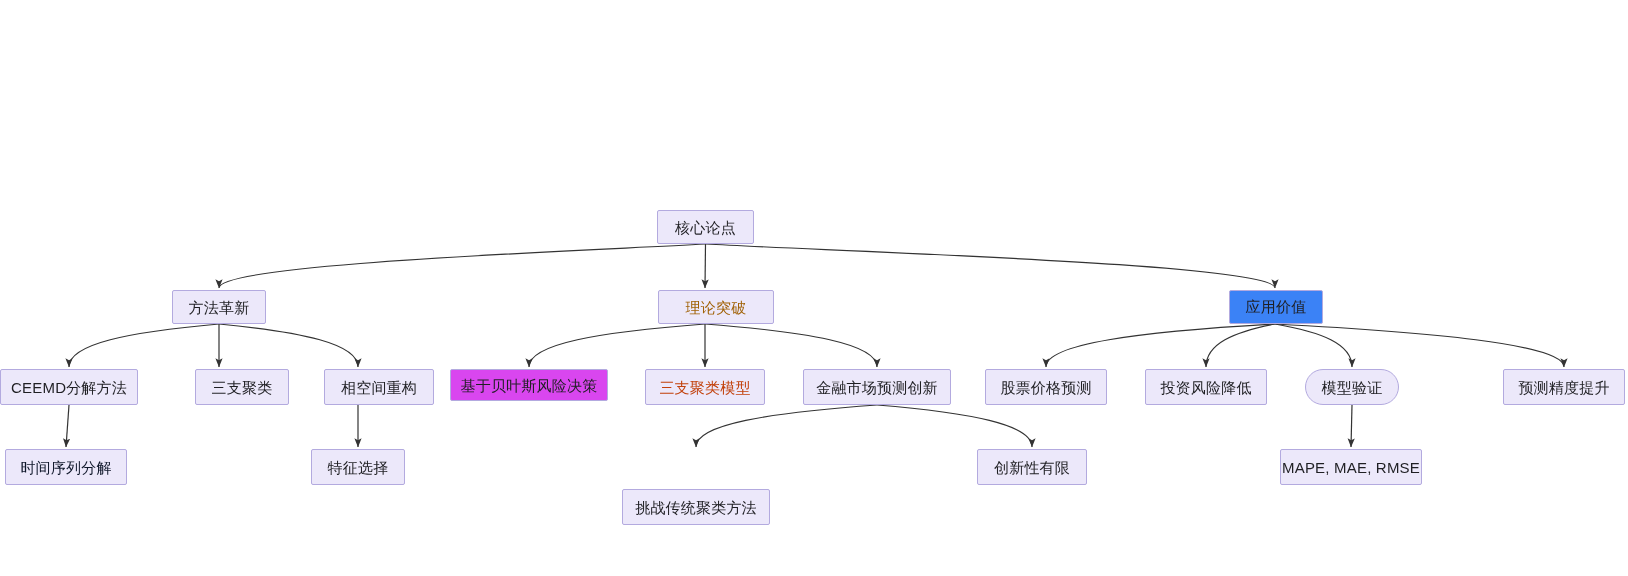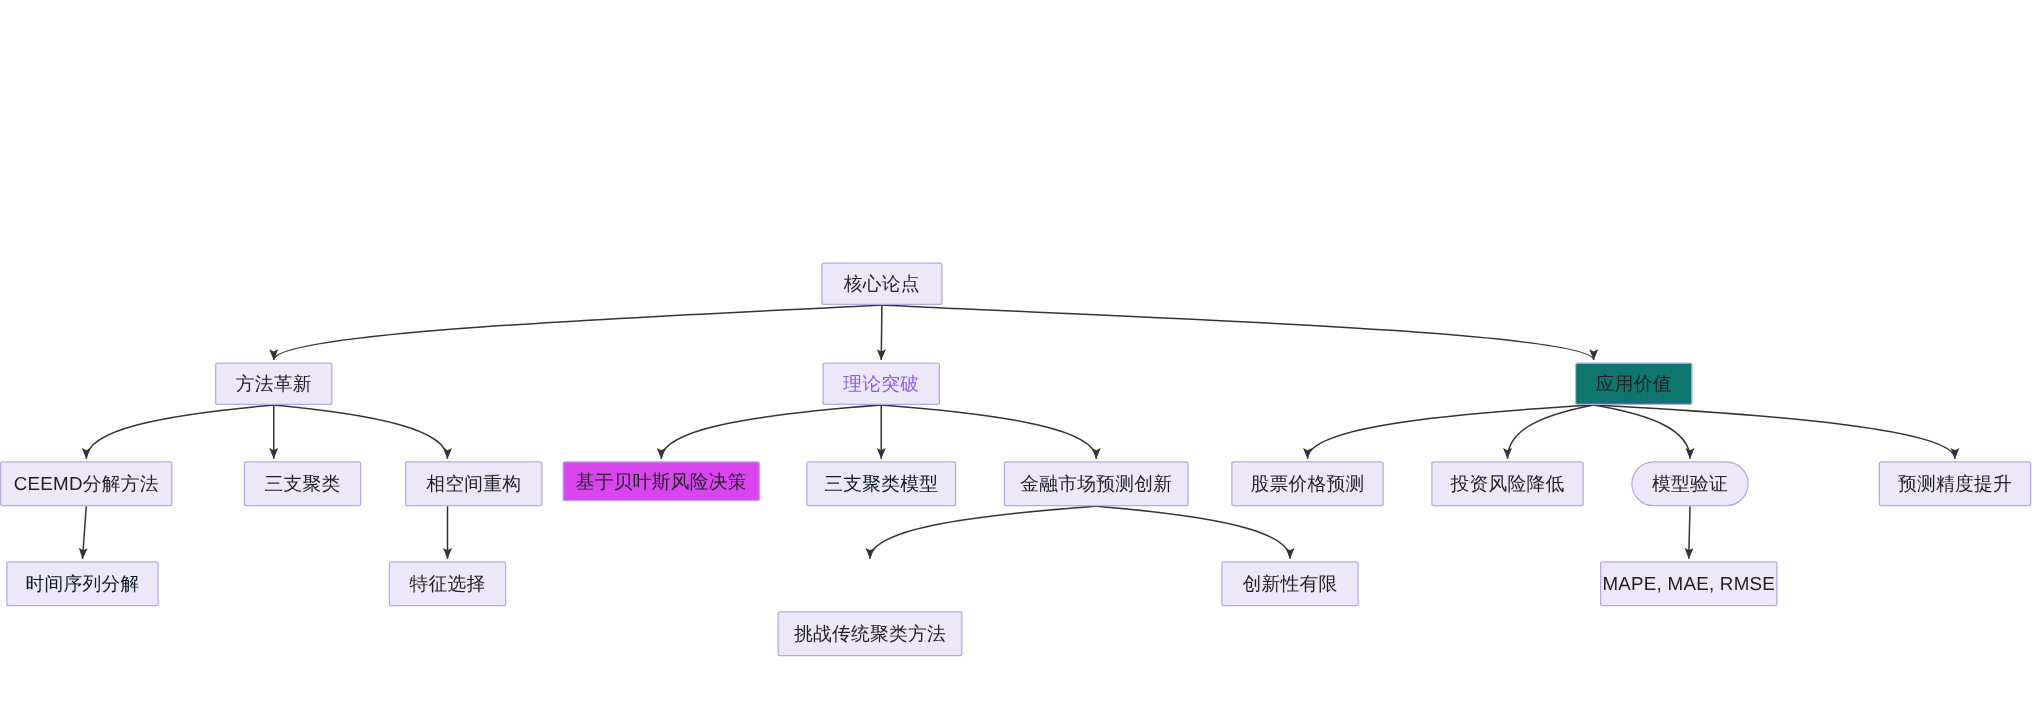--- a/index.html
+++ b/index.html
@@ -83,39 +83,39 @@
       </g>
   </svg>
 
   <div id="node-layer">
       <div class="node" style="left: 657px; top: 210px; width: 97px; height: 34px; background: rgb(236, 232, 250); border-color: rgb(179, 170, 223); color: rgb(31, 31, 35);">
         <span class="node-label">核心论点</span>
       </div>
       <div class="node" style="left: 172px; top: 290px; width: 94px; height: 34px; background: rgb(236, 232, 250); border-color: rgb(179, 170, 223); color: rgb(31, 31, 35);">
         <span class="node-label">方法革新</span>
       </div>
-      <div class="node" style="left: 658px; top: 290px; width: 94px; height: 34px; background: rgb(236, 232, 250); border-color: rgb(179, 170, 223); color: #8b5cf6;">
+      <div class="node" style="left: 658px; top: 290px; width: 116px; height: 34px; background: rgb(236, 232, 250); border-color: rgb(179, 170, 223); color: #a16207;">
         <span class="node-label">理论突破</span>
       </div>
-      <div class="node" style="left: 1260px; top: 290px; width: 94px; height: 34px; background: #0f766e; border-color: rgb(179, 170, 223); color: rgb(31, 31, 35);">
+      <div class="node" style="left: 1229px; top: 290px; width: 94px; height: 34px; background: #3b82f6; border-color: rgb(179, 170, 223); color: rgb(31, 31, 35); font-family: Liberation Serif, serif;">
         <span class="node-label">应用价值</span>
       </div>
       <div class="node" style="left: 0px; top: 369px; width: 138px; height: 36px; background: rgb(236, 232, 250); border-color: rgb(179, 170, 223); color: rgb(31, 31, 35);">
         <span class="node-label">CEEMD分解方法</span>
       </div>
       <div class="node" style="left: 172px; top: 369px; width: 94px; height: 36px; background: rgb(236, 232, 250); border-color: rgb(179, 170, 223); color: rgb(31, 31, 35); margin-left: 23px;">
         <span class="node-label">三支聚类</span>
       </div>
       <div class="node" style="left: 303px; top: 369px; width: 110px; height: 36px; background: rgb(236, 232, 250); border-color: rgb(179, 170, 223); color: rgb(31, 31, 35); margin-left: 21px;">
         <span class="node-label">相空间重构</span>
       </div>
       <div class="node" style="left: 450px; top: 369px; width: 158px; height: 32px; background: #d946ef; border-color: rgb(179, 170, 223); color: rgb(31, 31, 35);">
         <span class="node-label">基于贝叶斯风险决策</span>
       </div>
-      <div class="node" style="left: 645px; top: 369px; width: 120px; height: 36px; background: rgb(236, 232, 250); border-color: rgb(179, 170, 223); color: #0f172a;">
+      <div class="node" style="left: 645px; top: 369px; width: 120px; height: 36px; background: rgb(236, 232, 250); border-color: rgb(179, 170, 223); color: #c2410c;">
         <span class="node-label">三支聚类模型</span>
       </div>
       <div class="node" style="left: 803px; top: 369px; width: 148px; height: 36px; background: rgb(236, 232, 250); border-color: rgb(179, 170, 223); color: rgb(31, 31, 35);">
         <span class="node-label">金融市场预测创新</span>
       </div>
       <div class="node" style="left: 985px; top: 369px; width: 122px; height: 36px; background: rgb(236, 232, 250); border-color: rgb(179, 170, 223); color: rgb(31, 31, 35);">
         <span class="node-label">股票价格预测</span>
       </div>
       <div class="node" style="left: 1145px; top: 369px; width: 122px; height: 36px; background: rgb(236, 232, 250); border-color: rgb(179, 170, 223); color: rgb(31, 31, 35);">
         <span class="node-label">投资风险降低</span>

